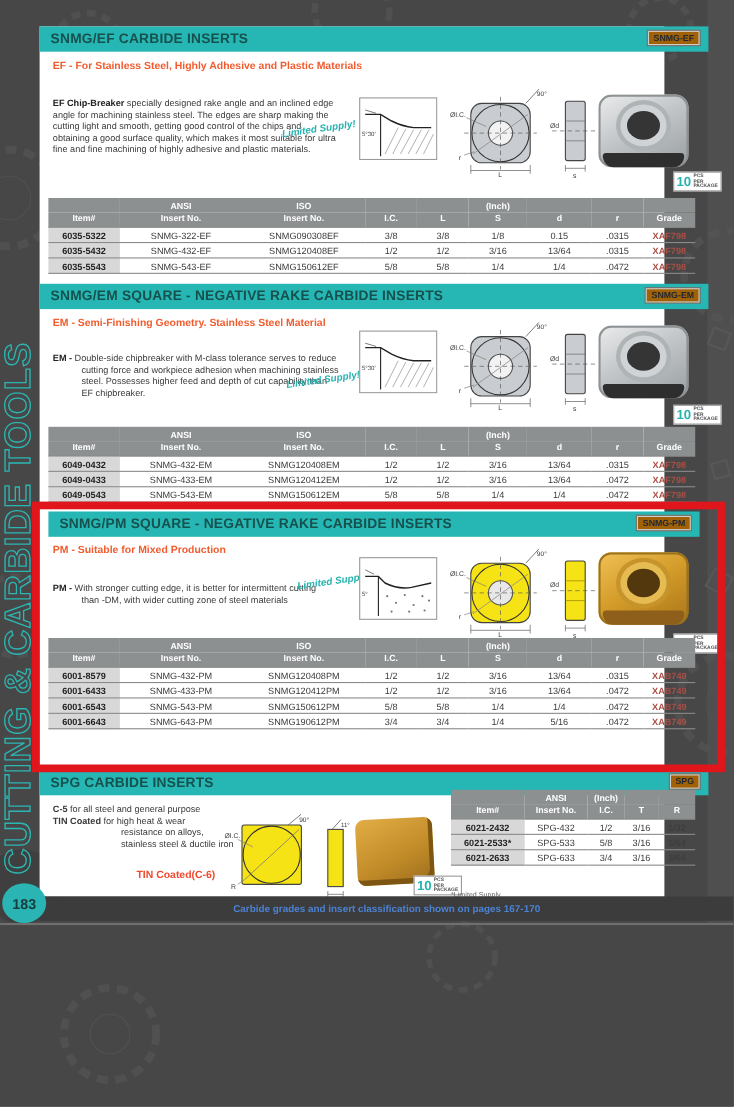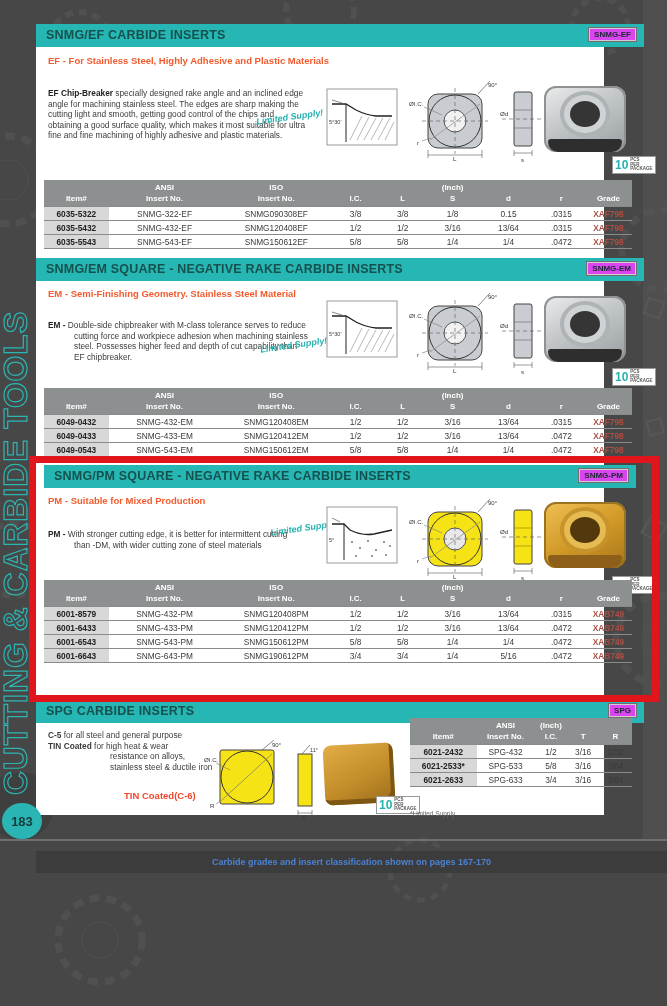--- a/index.html
+++ b/index.html
@@ -8,21 +8,21 @@
           background:#474747;font-family:"Liberation Sans",sans-serif;color:#3b3b3b;}
   
   .decor{position:absolute;inset:0;z-index:0;pointer-events:none;}
   .rightstrip{position:absolute;right:0;top:0;width:24px;height:840px;background:#555;opacity:.55;z-index:0;}
   
   .page{position:absolute;left:36px;top:24px;width:568px;height:791px;background:#fff;z-index:1;}
   
   .bar{position:absolute;left:0;width:608px;height:23px;background:#26b6b3;}
   .bar .bartitle{position:absolute;left:10px;top:0;line-height:23px;font-size:12.5px;font-weight:bold;
                  color:#16514e;letter-spacing:.2px;}
-  .tag{position:absolute;right:8px;top:4px;background:#d946ef;border:1px solid #cfcfcf;
+  .tag{position:absolute;right:8px;top:4px;background:#a16207;border:1px solid #cfcfcf;
        box-shadow:0 0 0 1px #6f6f6f;color:#1d2733;font-size:8px;font-weight:bold;padding:1px 4px;}
   .subtitle{position:absolute;left:12px;font-size:9.5px;font-weight:bold;color:#f15b2d;}
   .para{position:absolute;font-size:8.3px;line-height:10.6px;color:#3b3b3b;}
   .para b{color:#222;}
   .hang{padding-left:26px;text-indent:-26px;}
   .limited{position:absolute;color:#25b3b0;font-weight:bold;font-style:italic;font-size:9px;
            transform:rotate(-8deg);white-space:nowrap;}
   
   table.itable{position:absolute;border-collapse:collapse;table-layout:fixed;width:588px;left:8px;}
   .itable th{background:#8d9091;color:#fff;font-weight:bold;font-size:8px;padding:0 2px;line-height:11px;text-align:center;}
@@ -53,21 +53,21 @@
   .photo.spgphoto{width:70px;height:60px;border-radius:8px;transform:rotate(-3deg);
         background:linear-gradient(155deg,#e2ad45 0%,#c08a28 60%,#9a6c1c 100%);box-shadow:inset -4px -5px 0 #7d5614;}
   
   .pkg{position:absolute;display:flex;align-items:center;background:#fff;border:1px solid #999;padding:1px 2px;height:18px;}
   .pkg .qty{color:#25b3b0;font-size:12px;font-weight:bold;line-height:14px;margin-right:2px;}
   .pkg .pl{font-size:4.5px;line-height:4.8px;color:#555;font-weight:bold;}
   
   .redbox{position:absolute;left:29px;top:456px;width:630px;height:246px;border:7px solid #e0161c;z-index:6;pointer-events:none;}
   
   .footerbar{position:absolute;left:36px;top:815px;width:631px;height:22px;background:#3c3c3c;z-index:2;
-             display:flex;align-items:center;justify-content:center;margin-top:36px;}
+             display:flex;align-items:center;justify-content:center;}
   .footerbar span{color:#4b82d4;font-size:9px;font-weight:bold;}
   .grayline{position:absolute;left:0;top:839px;width:667px;height:2px;background:#6f6f6f;z-index:2;}
   .vtext{position:absolute;left:-195px;top:567px;width:420px;height:36px;z-index:2;text-align:center;
          transform:rotate(-90deg);font-size:33px;font-weight:bold;letter-spacing:1px;
          color:rgba(0,0,0,0);-webkit-text-stroke:1.2px #2cb6b3;white-space:nowrap;}
   @supports not (-webkit-text-stroke:1px red){.vtext{color:#2cb6b3;}}
   .pagenum{position:absolute;left:2px;top:803px;width:40px;height:36px;border-radius:50%;background:#2ab5b4;
            z-index:4;display:flex;align-items:center;justify-content:center;
            color:#173c3c;font-weight:bold;font-size:13px;}
   .spglines{position:absolute;left:12px;top:706px;font-size:8.3px;line-height:10.5px;color:#3b3b3b;}

